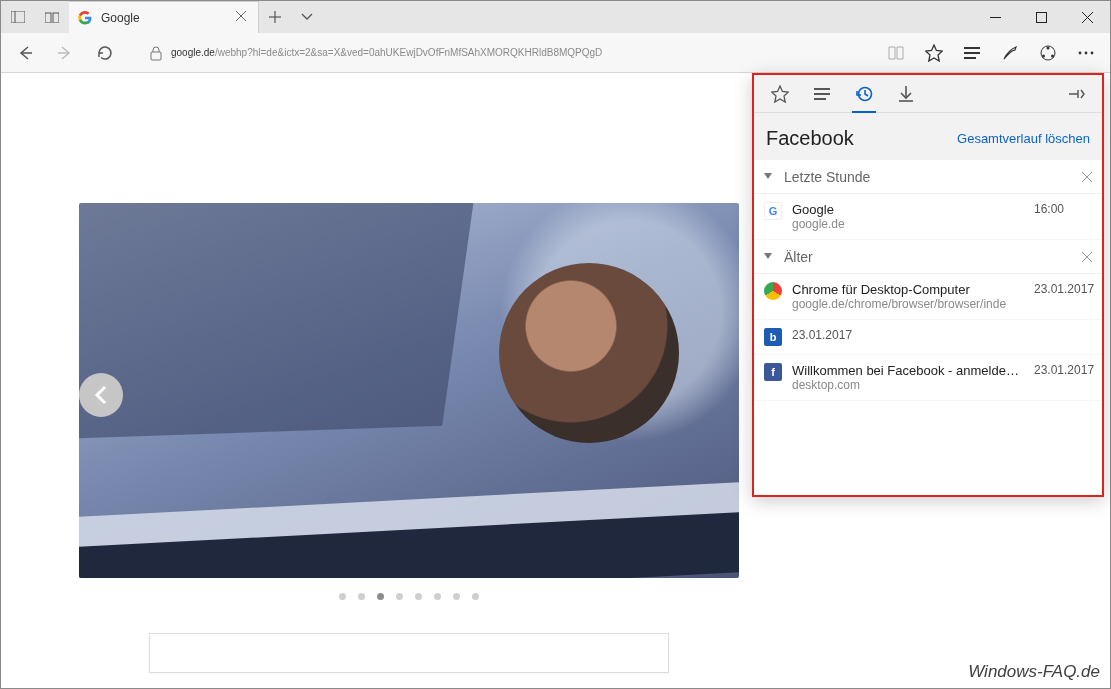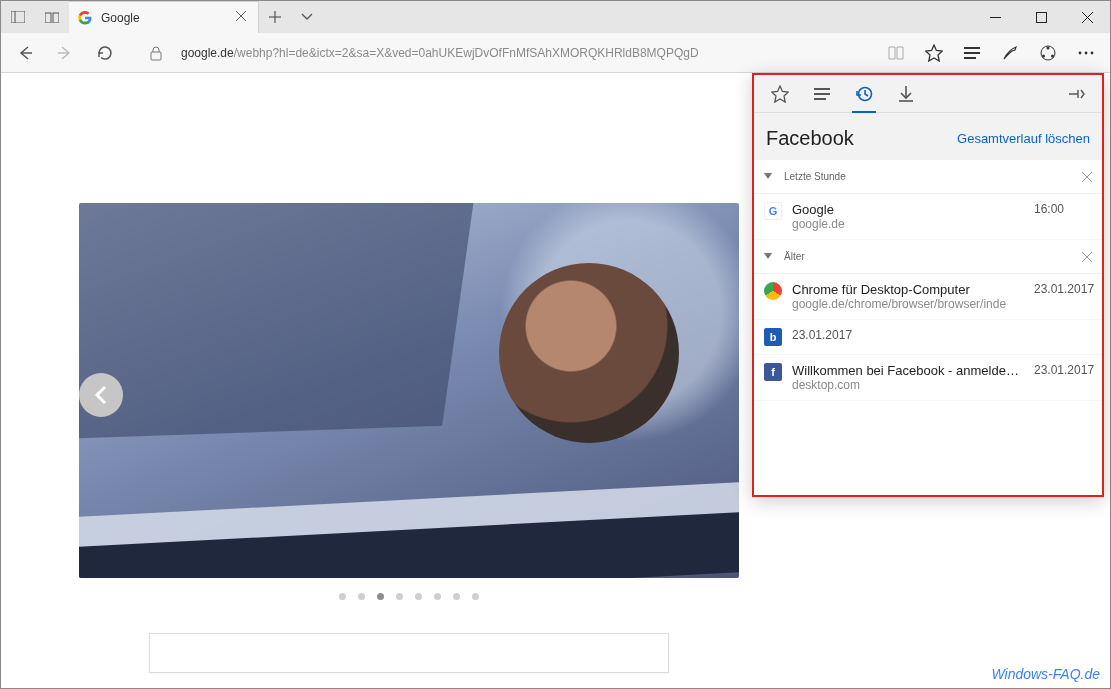--- a/index.html
+++ b/index.html
@@ -20,21 +20,21 @@
   .tabs-chevron { width: 32px; display: flex; align-items: center; justify-content: center; color: #555; }
 
   .titlebar-spacer { flex: 1; }
   .win-btn { width: 46px; height: 32px; display: flex; align-items: center; justify-content: center; color: #333; }
 
   
   .toolbar { height: 40px; background: #f7f7f7; border-bottom: 1px solid #d6d6d6; display: flex; align-items: center; gap: 4px; padding: 0 6px; }
   .tool-btn { width: 36px; height: 36px; display: flex; align-items: center; justify-content: center; color: #555; }
   .addr { flex: 1; display: flex; align-items: center; gap: 8px; padding-left: 6px; }
   .lock { color: #777; }
-  .url { font-size: 12px; color: #333; white-space: nowrap; overflow: hidden; margin-left: 10px; }
+  .url { font-size: 10px; color: #333; white-space: nowrap; overflow: hidden; }
   .url .dim { color: #8a8a8a; }
   .tool-right { display: flex; align-items: center; gap: 2px; }
 
   
   .content { flex: 1; position: relative; background: #fff; }
 
   .doodle-wrap { position: absolute; left: 78px; top: 130px; width: 660px; }
   .doodle { width: 660px; height: 375px; background: linear-gradient(160deg, #b9c6de 0%, #7a8ab0 45%, #4a5478 100%); border-radius: 2px; position: relative; overflow: hidden; }
   .doodle::before { content:""; position:absolute; left:-40px; top:-10px; width:420px; height:240px; background: #3a4668; transform: skew(-8deg,-2deg); opacity:.6; }
   .doodle::after { content:""; position:absolute; right:60px; top:60px; width:180px; height:180px; border-radius:50%; background: radial-gradient(circle at 40% 35%, #b4876e 0 28%, #6b4a3e 29% 60%, #3a2f2a 61% 100%); }
@@ -59,35 +59,35 @@
   .hub-tab.active::after { content:""; position:absolute; bottom:0; left:8px; right:8px; height:2px; background:#0a62c9; }
   .hub-tabs .spacer { flex:1; }
 
   .hub-header { display:flex; align-items:center; justify-content:space-between; padding:14px 12px 10px; }
   .hub-title { font-size:20px; color:#222; }
   .hub-clear { color:#0a62c9; font-size:13px; }
 
   .hub-body { flex:1; background:#fff; overflow:hidden; }
   .hub-section { display:flex; align-items:center; height:34px; padding:0 10px; color:#666; background:#fff; border-bottom:1px solid #f0f0f0; }
   .hub-section .tri { width:10px; display:inline-block; margin-right:10px; }
-  .hub-section .sec-title { flex:1; font-size:10px; }
+  .hub-section .sec-title { flex:1; font-size:14px; }
   .hub-section .sec-x { color:#888; }
 
   .hub-item { display:flex; align-items:flex-start; padding:8px 10px; gap:10px; border-bottom:1px solid #f6f6f6; }
   .hub-item .pic { width:18px; height:18px; flex:0 0 18px; border-radius:2px; display:flex; align-items:center; justify-content:center; font-size:11px; font-weight:bold; color:#fff; }
   .pic.google { background:#fff; color:#4285f4; border:1px solid #eee; }
   .pic.chrome { background: conic-gradient(#ea4335 0 120deg,#fbbc05 120deg 240deg,#34a853 240deg 360deg); border-radius:50%; }
   .pic.bing { background:#1e5cb3; }
   .pic.fb { background:#3b5998; }
   .hub-item .txt { flex:1; min-width:0; }
   .hub-item .line1 { font-size:13px; color:#222; white-space:nowrap; overflow:hidden; text-overflow:ellipsis; }
   .hub-item .line2 { font-size:12px; color:#8a8a8a; white-space:nowrap; overflow:hidden; text-overflow:ellipsis; }
   .hub-item .when { font-size:12px; color:#555; width:58px; flex:0 0 58px; white-space:normal; }
 
-  .watermark { position:absolute; right:10px; bottom:6px; color:#3b82f6; font-size:14px; font-style:italic; }
+  .watermark { position:absolute; right:10px; bottom:6px; color:#404040; font-size:17px; font-style:italic; }
 
   svg { display:block; }
 </style>
 </head>
 <body>
 
 <div class="window">
 
   <div class="titlebar">
     <div class="titlebar-left">

